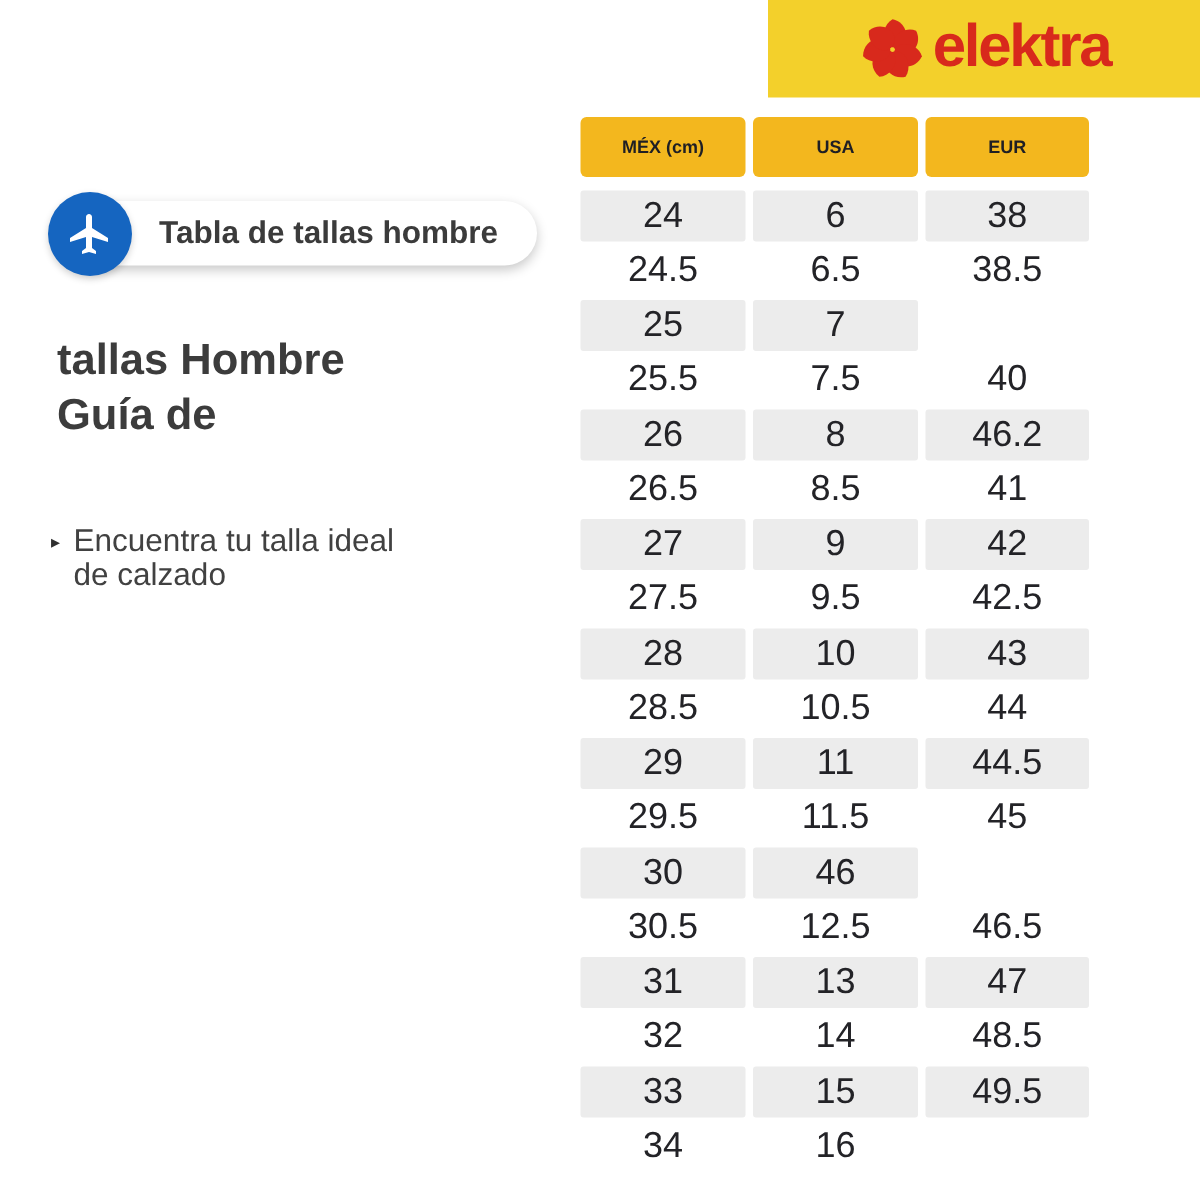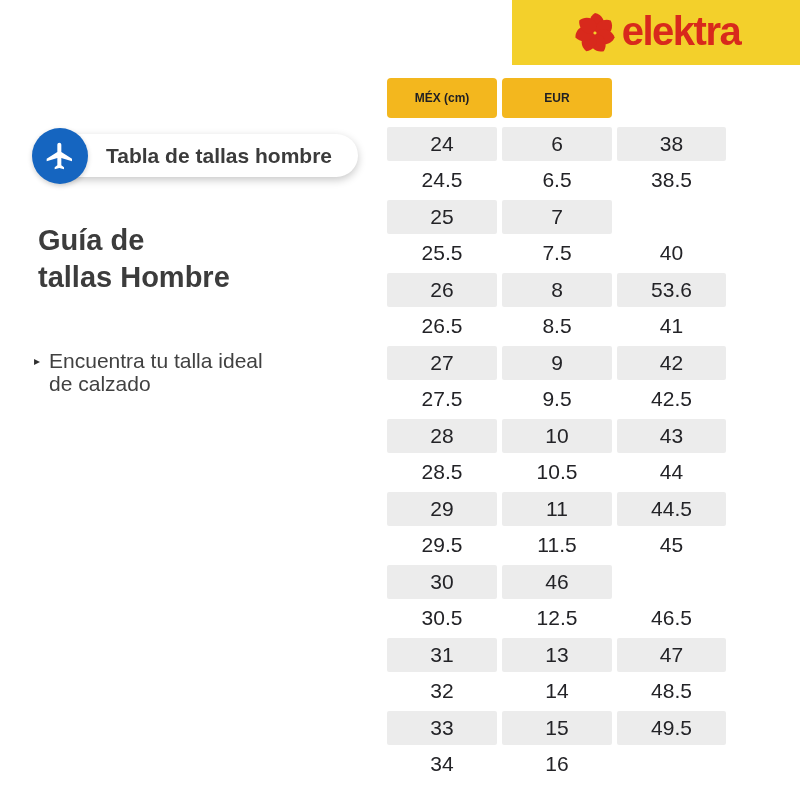--- a/index.html
+++ b/index.html
@@ -121,21 +121,21 @@
     display: grid;
     grid-template-columns: 110px 110px 109px;
     column-gap: 5px;
     margin-bottom: 3px;
   }
   .tcell {
     height: 33.5px;
     display: flex;
     align-items: center;
     justify-content: center;
-    font-size: 21px;
+    font-size: 24px;
     color: #232327;
     border-radius: 2px;
     background: transparent;
   }
   .trow.alt .tcell { background: #ECECEC; }
 </style>
 </head>
 <body>
 
 <div class="logo-box">
@@ -158,32 +158,33 @@
 <div class="badge">
   <div class="badge-pill">Tabla de tallas hombre</div>
   <div class="badge-circle">
     <svg viewBox="0 0 24 24" aria-hidden="true">
       <path fill="#ffffff" d="M21 16v-2l-8-5V3.5c0-.83-.67-1.5-1.5-1.5S10 2.67 10 3.5V9l-8 5v2l8-2.5V19l-2 1.5V22l3.5-1 3.5 1v-1.5L13 19v-5.5l8 2.5z"></path>
     </svg>
   </div>
 </div>
 
 <div class="headline">
+  <div>tallas Hombre</div>
   <div>Guía de</div>
-  <div>tallas Hombre</div>
 </div>
 
 <div class="bullet-note">
   <span class="bullet-marker">▸</span>
   <span>Encuentra tu talla ideal de calzado</span>
 </div>
 
 <div class="size-table">
   <div class="thead">
     <div class="th">MÉX (cm)</div>
+    <div class="th">USA</div>
     <div class="th">EUR</div>
   </div>
   <div class="tbody">
       <div class="trow alt">
         <div class="tcell">24</div>
         <div class="tcell">6</div>
         <div class="tcell">38</div>
       </div>
       <div class="trow">
         <div class="tcell">24.5</div>
@@ -195,21 +196,21 @@
         <div class="tcell">7</div>
       </div>
       <div class="trow">
         <div class="tcell">25.5</div>
         <div class="tcell">7.5</div>
         <div class="tcell">40</div>
       </div>
       <div class="trow alt">
         <div class="tcell">26</div>
         <div class="tcell">8</div>
-        <div class="tcell">53.6</div>
+        <div class="tcell">46.2</div>
       </div>
       <div class="trow">
         <div class="tcell">26.5</div>
         <div class="tcell">8.5</div>
         <div class="tcell">41</div>
       </div>
       <div class="trow alt">
         <div class="tcell">27</div>
         <div class="tcell">9</div>
         <div class="tcell">42</div>

